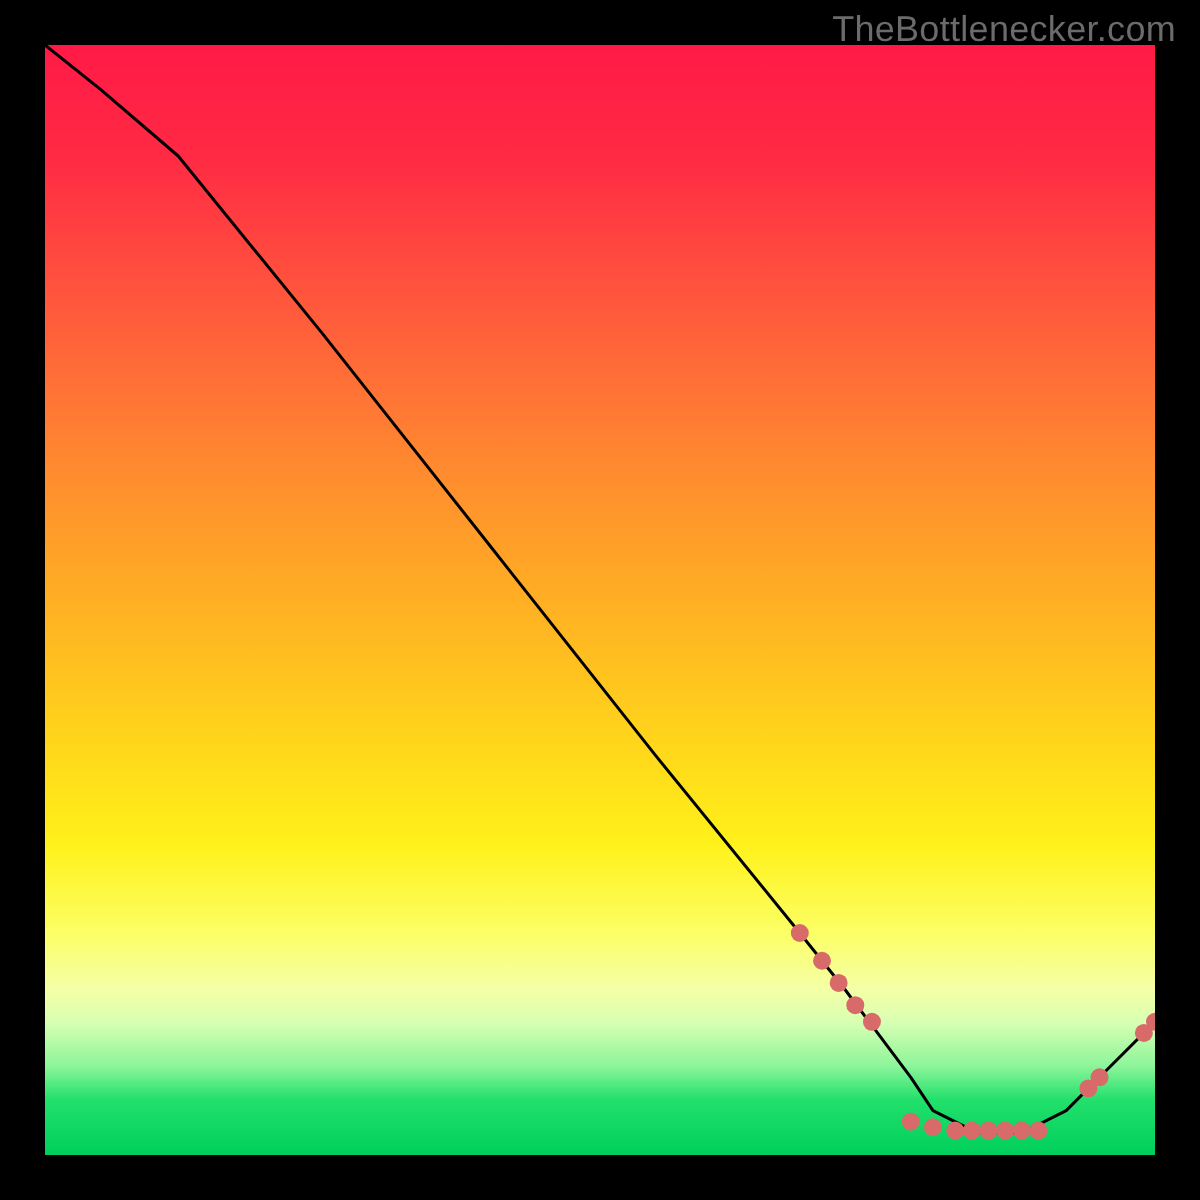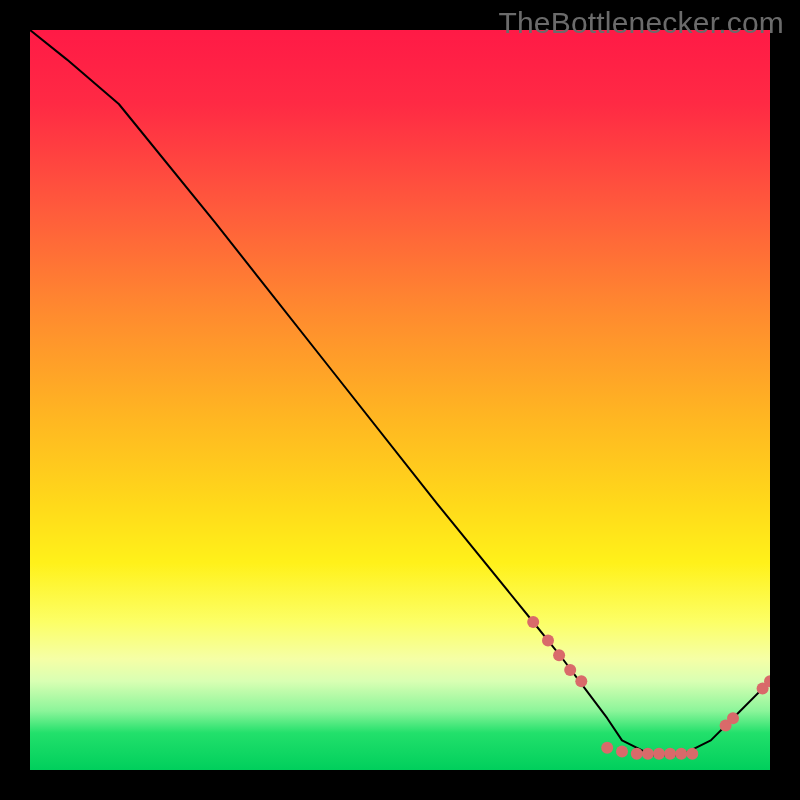--- a/index.html
+++ b/index.html
@@ -15,21 +15,21 @@
     position: relative;
     width: 800px;
     height: 800px;
     background: #000;
   }
   .watermark {
     position: absolute;
     top: 6px;
     right: 16px;
     color: #6b6b6b;
-    font-size: 30px;
+    font-size: 24px;
     font-weight: 400;
     letter-spacing: 0.2px;
     z-index: 10;
     text-align: center;
   }
   .plot-area {
     position: absolute;
     left: 30px;
     top: 30px;
     width: 740px;

